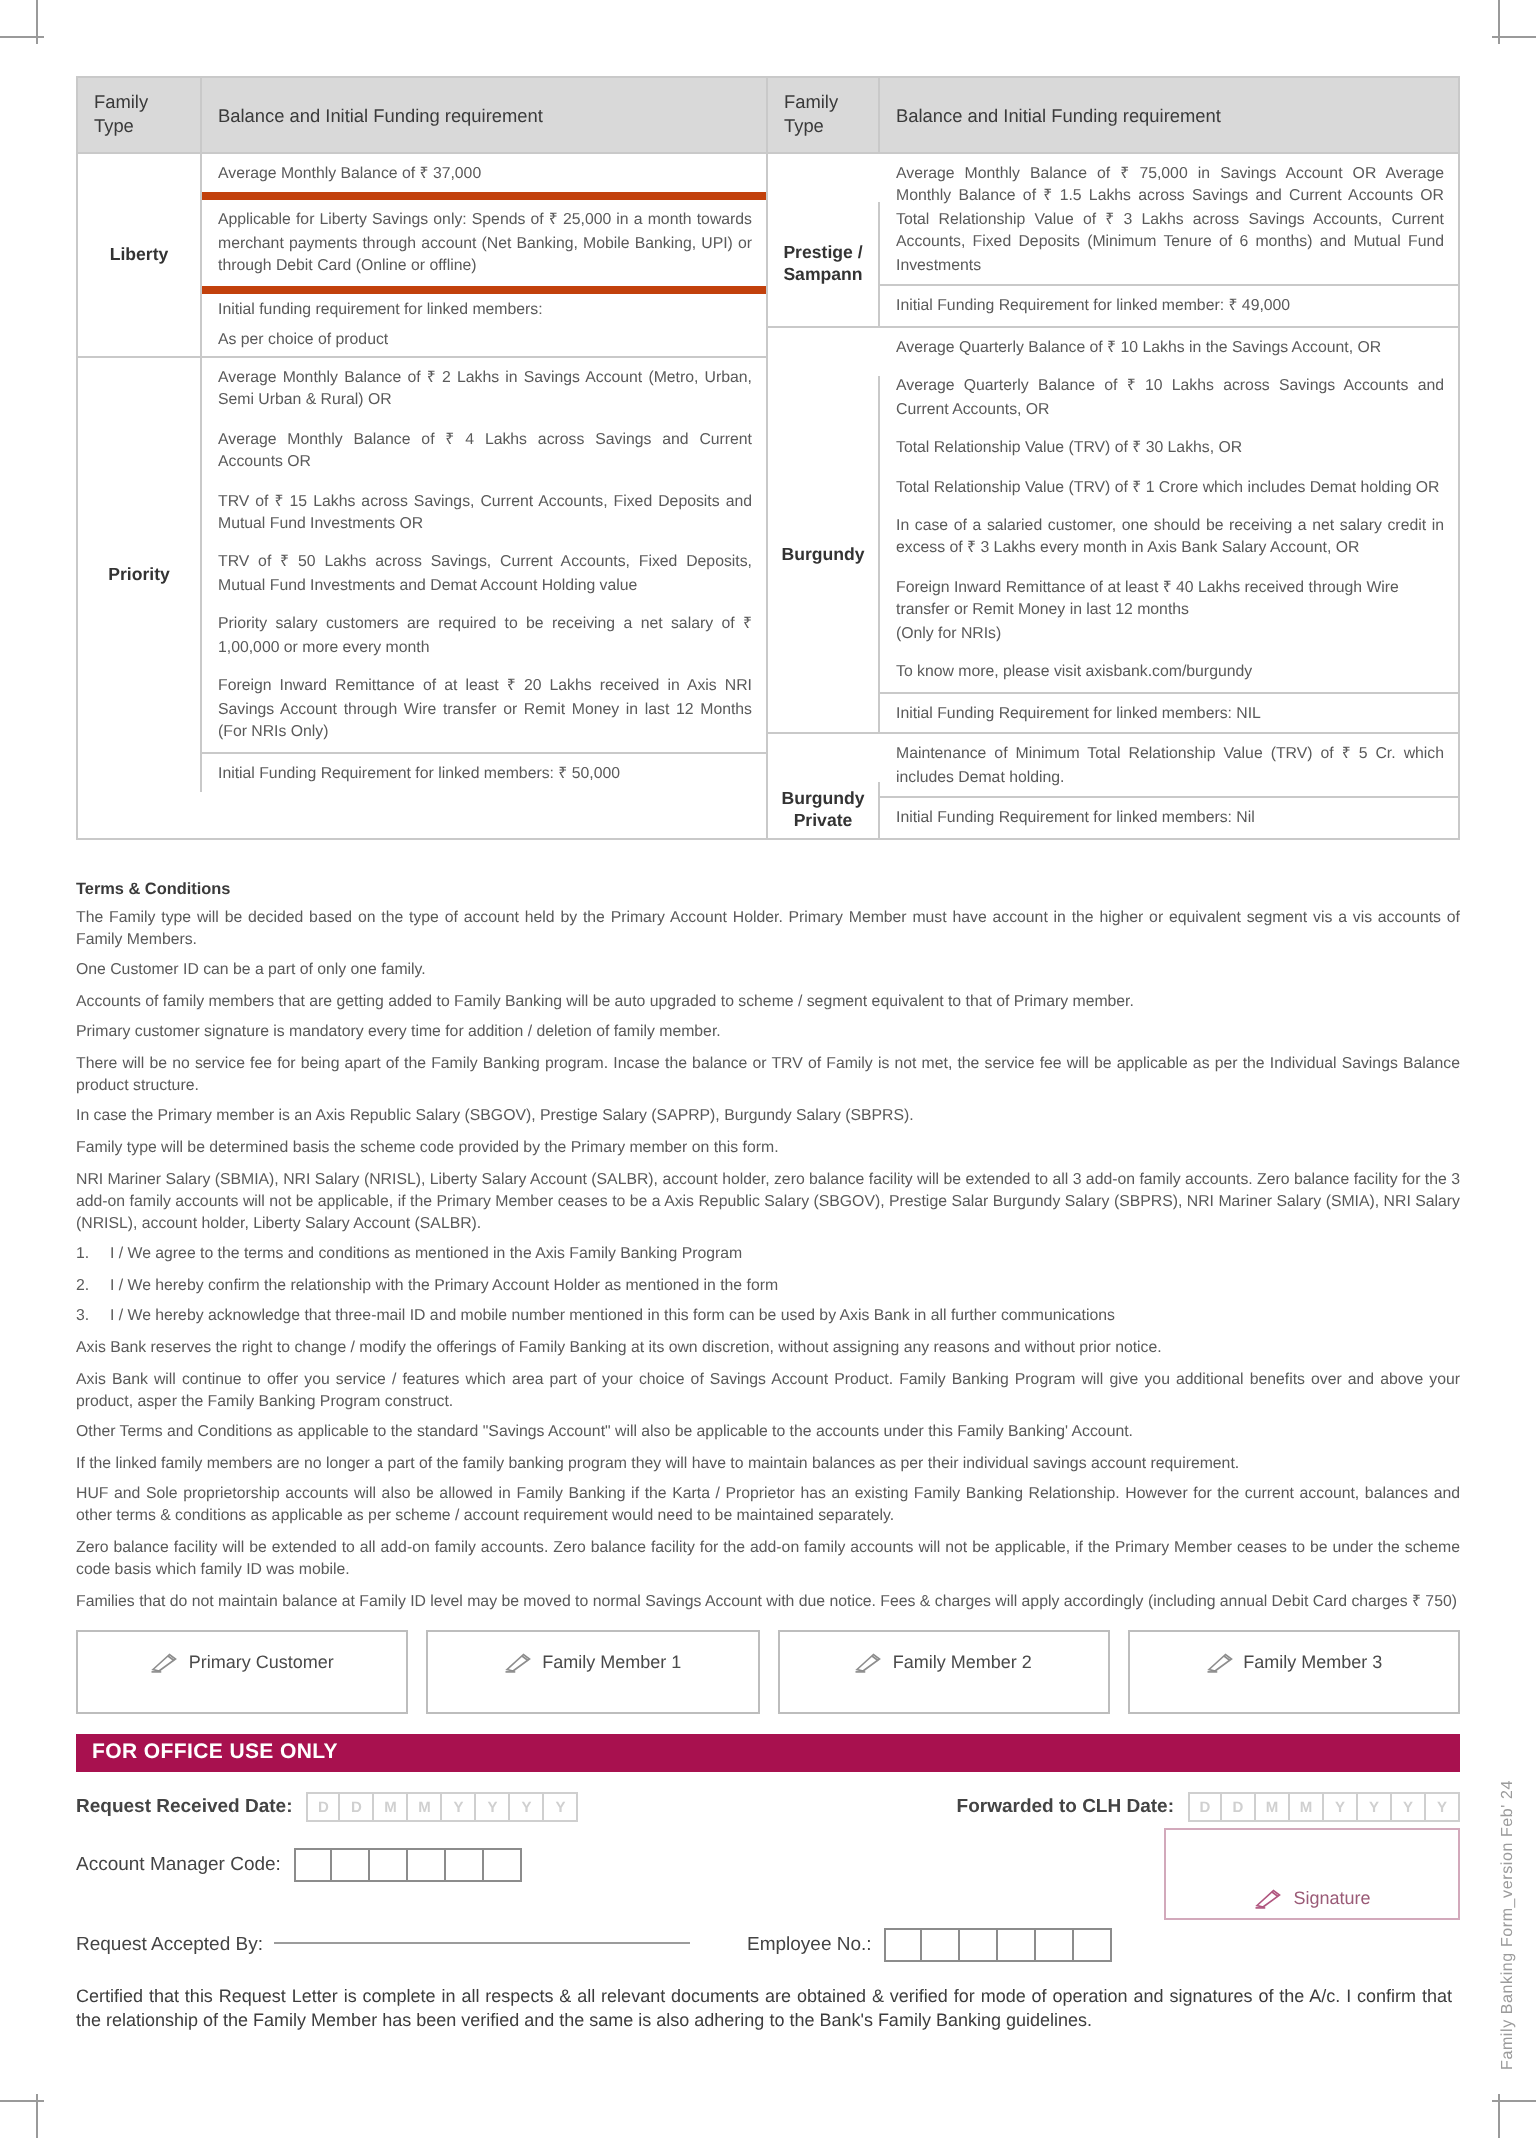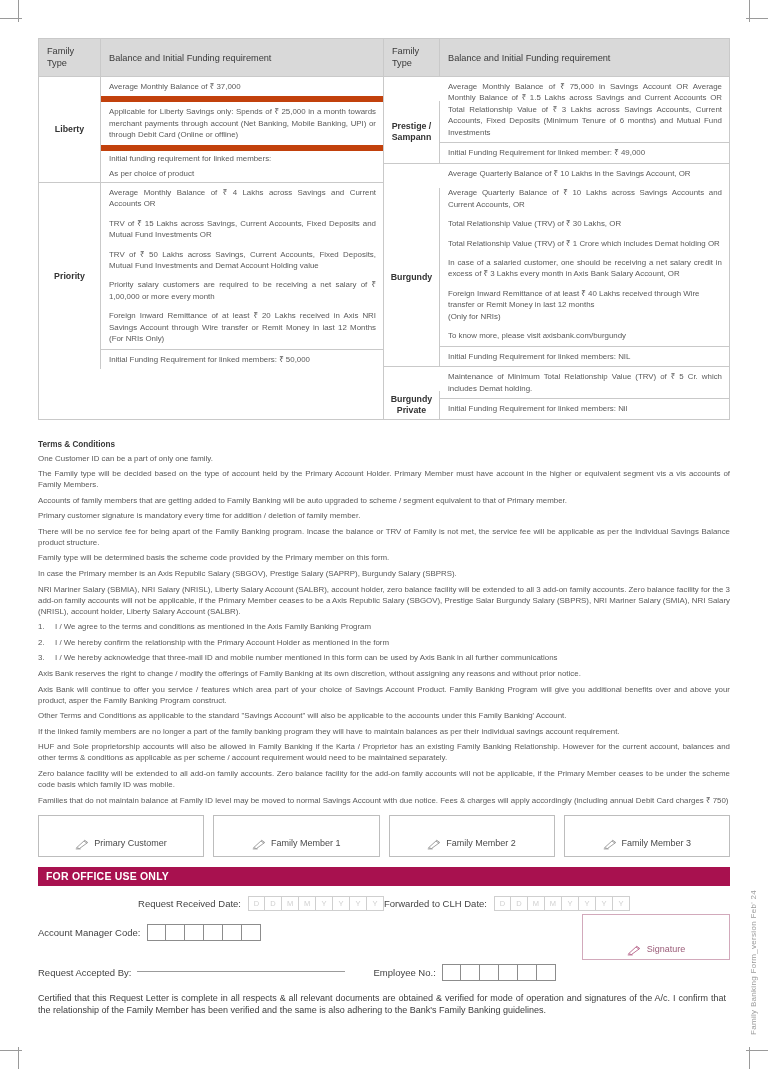--- a/index.html
+++ b/index.html
@@ -46,21 +46,21 @@
     display: flex; align-items: center; justify-content: center;
     font-size: 8.8px; font-weight: bold; color: #333; text-align: center;
     line-height: 1.2; padding: 2px;
   }
   .req-half.right .band-type { width: 56px; flex: 0 0 56px; margin-top: 24px; }
   .band-cells { flex: 1; display: flex; flex-direction: column; }
   .rcell {
     padding: 4px 7px 4px 8px;
     font-size: 7.9px; line-height: 1.45;
     text-align: justify; color: #5a5a5a;
-    border-top: 6px solid #c2410c;
+    border-top: 4px solid #c2410c;
   }
   .rcell:first-child { border-top: none; }
   .rcell.nojust { text-align: left; }
   .rcell.tight { padding-top: 2px; padding-bottom: 2px; }
   .rcell.sep { border-top: 1px solid #c9c9c9; }
 
   
   .terms { margin-top: 20px; }
   .terms-title { font-size: 8.2px; font-weight: bold; color: #3a3a3a; margin-bottom: 4px; }
   .tline {
@@ -68,21 +68,21 @@
     text-align: justify; margin-bottom: 4.5px;
   }
   .tnum { display: flex; font-size: 7.9px; line-height: 1.4; color: #5a5a5a; margin-bottom: 4.5px; }
   .tnum .n { width: 17px; flex: 0 0 17px; }
 
   
   .sigrow { display: flex; gap: 9px; margin-top: 9px; }
   .sigbox {
     flex: 1; height: 42px; border: 1px solid #bdbdbd;
     display: flex; align-items: flex-end; justify-content: center;
-    padding-bottom: 8px; gap: 4px;
+    padding-bottom: 20px; gap: 4px;
   }
   .sig-lab { font-size: 9px; color: #4a4a4a; }
   .pen { width: 15px; height: 12px; display: inline-block; }
 
   
   .office-banner {
     margin-top: 10px; height: 19px; background: #a8114f;
     color: #ffffff; font-size: 10.5px; font-weight: bold;
     display: flex; align-items: center; padding-left: 8px; letter-spacing: .2px;
   }
@@ -93,21 +93,21 @@
   .boxes { display: flex; }
   .bx {
     width: 17px; height: 15px; border: 1px solid #cfcfcf;
     border-left: none; font-size: 7.5px; color: #d0d0d0;
     display: flex; align-items: center; justify-content: center;
   }
   .bx:first-child { border-left: 1px solid #cfcfcf; }
   .bx.dark { border-color: #8c8c8c; color: #8c8c8c; }
   .bx.wide { width: 19px; height: 17px; }
 
-  .of-row1 { display: flex; justify-content: center; align-items: center; }
+  .of-row1 { display: flex; justify-content: space-between; align-items: center; font-weight: bold; }
   .of-row2 { display: flex; align-items: center; margin-top: 13px; }
   .of-row3 { display: flex; align-items: center; margin-top: 23px; }
   .dotline { border-bottom: 1px solid #9b9b9b; height: 1px; }
 
   .sig-pane {
     position: absolute; right: 0; top: 28px;
     width: 148px; height: 46px; border: 1px solid #d2a9bb;
     display: flex; align-items: flex-end; justify-content: center;
     padding-bottom: 5px; gap: 5px;
   }
@@ -166,20 +166,21 @@
           <div class="rcell nojust">Average Monthly Balance of ₹ 37,000</div>
           <div class="rcell">Applicable for Liberty Savings only: Spends of ₹ 25,000 in a month towards merchant payments through account (Net Banking, Mobile Banking, UPI) or through Debit Card (Online or offline)</div>
           <div class="rcell nojust tight">Initial funding requirement for linked members:</div>
           <div class="rcell nojust tight" style="border-top:none">As per choice of product</div>
         </div>
       </div>
 
       <div class="band">
         <div class="band-type">Priority</div>
         <div class="band-cells">
+          <div class="rcell">Average Monthly Balance of ₹ 2 Lakhs in Savings Account (Metro, Urban, Semi Urban &amp; Rural) OR</div>
           <div class="rcell" style="border-top:none">Average Monthly Balance of ₹ 4 Lakhs across Savings and Current Accounts OR</div>
           <div class="rcell" style="border-top:none">TRV of ₹ 15 Lakhs across Savings, Current Accounts, Fixed Deposits and Mutual Fund Investments OR</div>
           <div class="rcell" style="border-top:none">TRV of ₹ 50 Lakhs across Savings, Current Accounts, Fixed Deposits, Mutual Fund Investments and Demat Account Holding value</div>
           <div class="rcell" style="border-top:none">Priority salary customers are required to be receiving a net salary of ₹ 1,00,000 or more every month</div>
           <div class="rcell" style="border-top:none">Foreign Inward Remittance of at least ₹ 20 Lakhs received in Axis NRI Savings Account through Wire transfer or Remit Money in last 12 Months (For NRIs Only)</div>
           <div class="rcell nojust sep">Initial Funding Requirement for linked members: ₹ 50,000</div>
         </div>
       </div>
     </div>
 
@@ -217,27 +218,27 @@
         <div class="band-cells">
           <div class="rcell">Maintenance of Minimum Total Relationship Value (TRV) of ₹ 5 Cr. which includes Demat holding.</div>
           <div class="rcell nojust sep">Initial Funding Requirement for linked members: Nil</div>
         </div>
       </div>
     </div>
   </div>
 
   <div class="terms">
     <div class="terms-title">Terms &amp; Conditions</div>
+    <div class="tline">The Family type will be decided based on the type of account held by the Primary Account Holder. Primary Member must have account in the higher or equivalent segment vis a vis accounts of Family Members.</div>
     <div class="tline">One Customer ID can be a part of only one family.</div>
-    <div class="tline">The Family type will be decided based on the type of account held by the Primary Account Holder. Primary Member must have account in the higher or equivalent segment vis a vis accounts of Family Members.</div>
     <div class="tline">Accounts of family members that are getting added to Family Banking will be auto upgraded to scheme / segment equivalent to that of Primary member.</div>
     <div class="tline">Primary customer signature is mandatory every time for addition / deletion of family member.</div>
     <div class="tline">There will be no service fee for being apart of the Family Banking program. Incase the balance or TRV of Family is not met, the service fee will be applicable as per the Individual Savings Balance product structure.</div>
+    <div class="tline">In case the Primary member is an Axis Republic Salary (SBGOV), Prestige Salary (SAPRP), Burgundy Salary (SBPRS).</div>
     <div class="tline">Family type will be determined basis the scheme code provided by the Primary member on this form.</div>
-    <div class="tline">In case the Primary member is an Axis Republic Salary (SBGOV), Prestige Salary (SAPRP), Burgundy Salary (SBPRS).</div>
     <div class="tline">NRI Mariner Salary (SBMIA), NRI Salary (NRISL), Liberty Salary Account (SALBR), account holder, zero balance facility will be extended to all 3 add-on family accounts. Zero balance facility for the 3 add-on family accounts will not be applicable, if the Primary Member ceases to be a Axis Republic Salary (SBGOV), Prestige Salar Burgundy Salary (SBPRS), NRI Mariner Salary (SMIA), NRI Salary (NRISL), account holder, Liberty Salary Account (SALBR).</div>
 
     <div class="tnum">
       <span class="n">1.</span>
       <span>I / We agree to the terms and conditions as mentioned in the Axis Family Banking Program</span>
     </div>
     <div class="tnum">
       <span class="n">2.</span>
       <span>I / We hereby confirm the relationship with the Primary Account Holder as mentioned in the form</span>
     </div>

